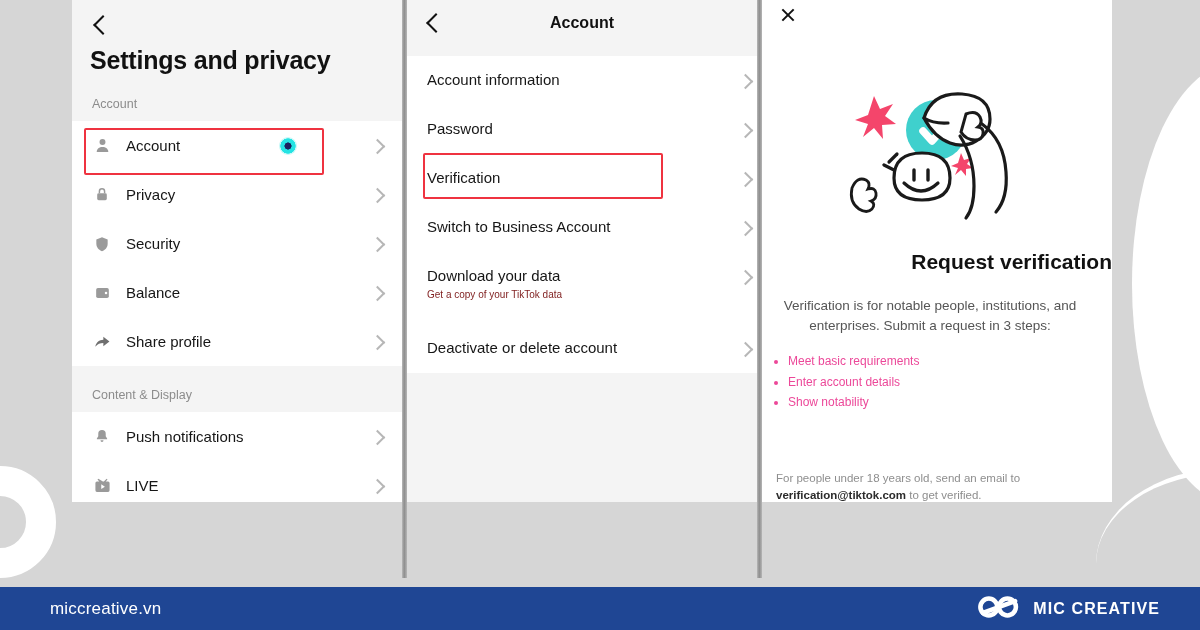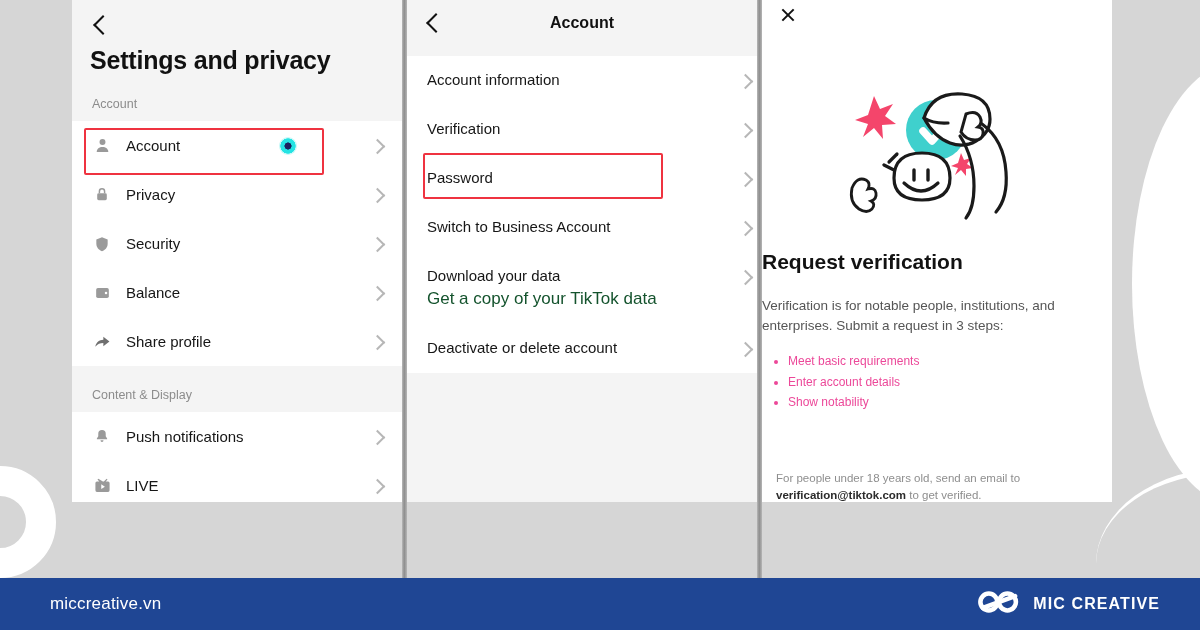--- a/index.html
+++ b/index.html
@@ -177,21 +177,21 @@
     padding: 0 5px 0 20px;
     background: #ffffff;
     min-height: 49px;
     position: relative;
   }
   .arow .txtwrap { flex: 1 1 auto; padding-top: 15px; }
   .arow .lbl {
     font-size: 15px; color: #161616; font-weight: 500;
   }
   .arow .sub {
-    font-size: 17px; color: #14532d;
+    font-size: 10px; color: #7f1d1d;
     margin-top: 5px; font-weight: 400;
   }
   .arow .row-chevron { margin-top: 18px; }
   .arow.tall { min-height: 72px; }
 
   
   #panel-verify .navbar {
     height: 30px;
     display: flex; align-items: center;
     padding: 0 16px;
@@ -205,29 +205,30 @@
     width: 16px; height: 2px; background: #111;
   }
   .close-x::before { transform: rotate(45deg); }
   .close-x::after  { transform: rotate(-45deg); }
 
   .illus-wrap {
     display: flex; justify-content: center;
     margin-top: 48px;
   }
   .verify-title {
-    text-align: left;
+    text-align: right;
     font-size: 21px; font-weight: bold;
     color: #121212;
     margin-top: 22px;
   }
   .verify-desc {
     font-size: 13.5px;
     color: #555; line-height: 1.45;
     padding: 22px 14px 0 0;
+    text-align: center;
   }
   .verify-list {
     padding: 16px 14px 0 26px;
     font-size: 12px; color: #ec4899;
     line-height: 1.72;
   }
   .verify-list li { margin: 0; }
   .under18 {
     position: absolute;
     left: 14px; right: 14px; top: 470px;
@@ -245,21 +246,21 @@
     font-size: 15px; font-weight: bold;
     display: flex; align-items: center; justify-content: center;
     border: none;
     cursor: pointer;
   }
 
   
   .brandbar {
     position: absolute;
     left: 0; bottom: 0;
-    width: 1200px; height: 52px;
+    width: 1200px; height: 43px;
     background: #1f4694;
     display: flex; align-items: center;
     z-index: 6;
   }
   .brandbar .site {
     color: #ffffff;
     font-size: 17px;
     margin-left: 50px;
     letter-spacing: 0.2px;
   }
@@ -405,28 +406,28 @@
       <div class="list-white">
         <div class="arow">
           <div class="txtwrap">
             <div class="lbl">Account information</div>
           </div>
           <span class="row-chevron"></span>
         </div>
 
         <div class="arow">
           <div class="txtwrap">
-            <div class="lbl">Verification</div>
+            <div class="lbl">Password</div>
           </div>
           <span class="row-chevron"></span>
         </div>
 
         <div class="arow">
           <div class="txtwrap">
-            <div class="lbl">Password</div>
+            <div class="lbl">Verification</div>
           </div>
           <span class="row-chevron"></span>
         </div>
 
         <div class="arow">
           <div class="txtwrap">
             <div class="lbl">Switch to Business Account</div>
           </div>
           <span class="row-chevron"></span>
         </div>

